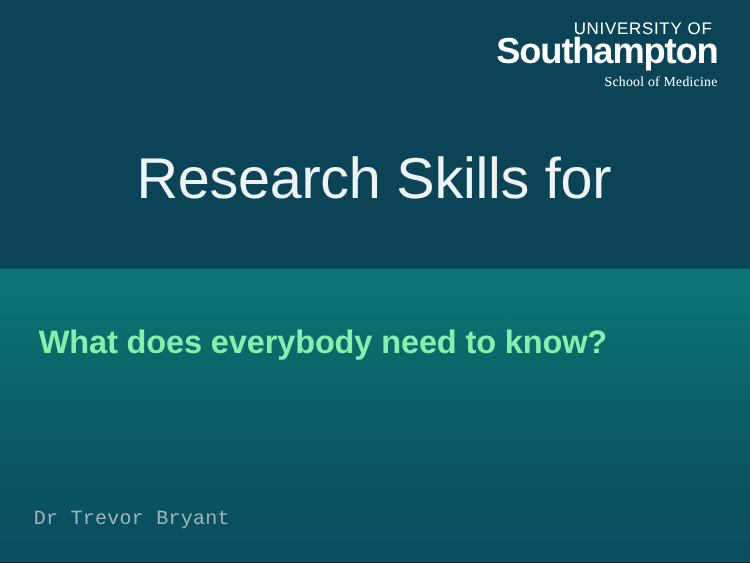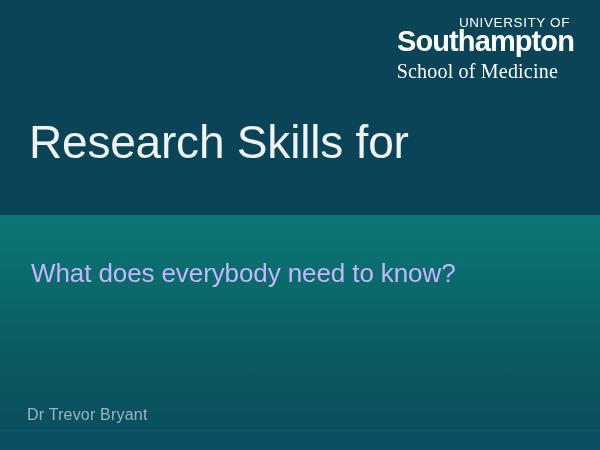--- a/index.html
+++ b/index.html
@@ -82,62 +82,62 @@
     font-size: 29px;
     font-weight: 700;
     letter-spacing: -0.9px;
     line-height: 0.92;
     margin-top: -2px;
   }
 
   .logo-school {
     display: block;
     font-family: "Liberation Serif", serif;
-    font-size: 20px;
+    font-size: 11px;
     font-weight: 400;
     letter-spacing: 0.2px;
     margin-top: 7px;
-    margin-right: 16px;
+    margin-right: 0;
   }
 
   
   .title {
     position: absolute;
     left: 29px;
     top: 112px;
     width: 540px;
     color: #eef3f3;
     font-size: 46px;
     font-weight: 400;
     line-height: 1.33;
     letter-spacing: -0.2px;
   }
 
-  .title-line { display: block; }
+  .title-line { display: block; text-align: center; }
 
   
   .subtitle {
     position: absolute;
     left: 31px;
     top: 258px;
     width: 540px;
-    color: #c4b5fd;
+    color: #86efac;
     font-size: 26px;
-    font-weight: 400;
+    font-weight: 700;
     line-height: 1.2;
     letter-spacing: -0.1px;
   }
 
   
   .author {
     position: absolute;
     left: 27px;
     top: 406px;
     color: #9fb4bd;
-    font-family: Liberation Sans, sans-serif;
+    font-family: Liberation Mono, monospace;
     font-size: 16px;
     font-weight: 400;
     letter-spacing: 0.2px;
   }
 </style>
 </head>
 <body>
 
 <div class="slide">
 

